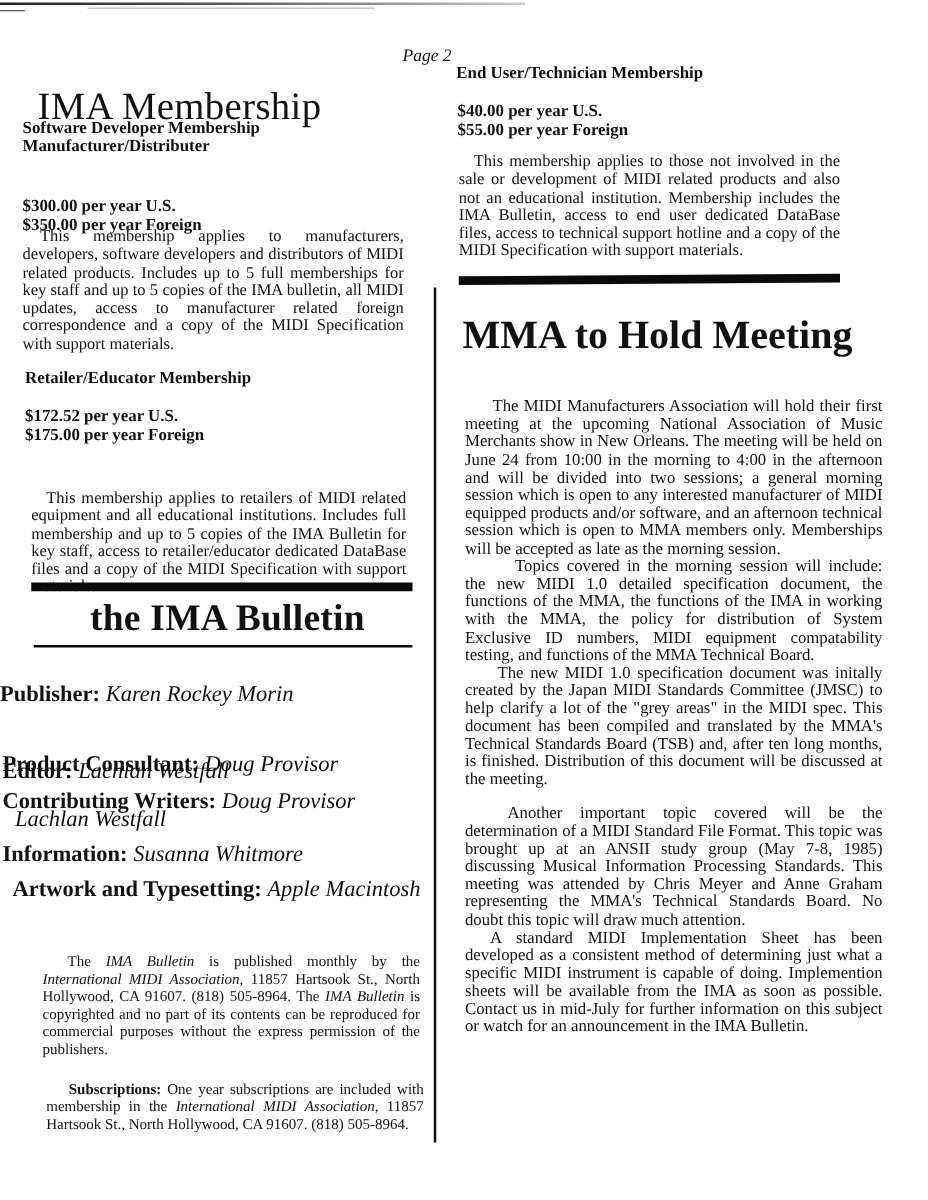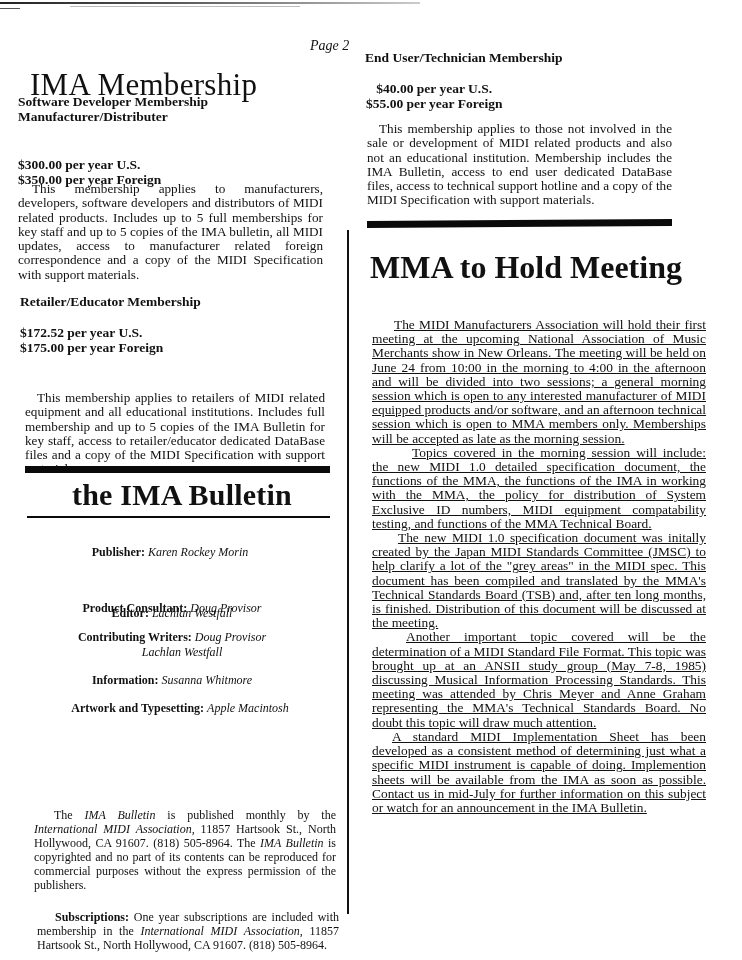--- a/index.html
+++ b/index.html
@@ -6,44 +6,44 @@
     body {
       width: 742px; height: 960px; position: relative; overflow: hidden;
       color: #111111;
       font-family: "Liberation Serif", "DejaVu Serif", serif;
     }
     .top-rule-1 { position: absolute; left: 0; top: 2px; width: 420px; height: 2px;
       background: linear-gradient(to right, #222 0%, #555 40%, #999 75%, #ccc 100%); }
     .top-rule-2 { position: absolute; left: 0; top: 8px; width: 20px; height: 1px; background: #555; }
     .top-rule-3 { position: absolute; left: 70px; top: 6px; width: 230px; height: 1px; background: #bbb; }
 
-    .page-label { position: absolute; left: 310px; top: 38px; font-style: italic; font-size: 14px; text-align: right; }
+    .page-label { position: absolute; left: 322px; top: 38px; font-style: italic; font-size: 14px; text-align: right; }
     .ima-title { position: absolute; left: 30px; top: 46px; font-size: 31px; font-weight: normal; letter-spacing: 0.3px; white-space: nowrap; margin-top: 21px; }
     .sub-head { font-weight: bold; font-size: 13.5px; line-height: 15px; }
     .price { font-weight: bold; font-size: 13.5px; line-height: 15px; }
     .para { font-size: 13.2px; line-height: 14.3px; text-align: justify; }
 
     .abs { position: absolute; }
 
     .thick-bar { position: absolute; height: 7px; background: #0a0a0a; }
     .thin-bar { position: absolute; height: 2px; background: #0a0a0a; }
     .vrule { position: absolute; width: 2px; background: #111; }
 
     .bulletin-title { position: absolute; left: 72px; top: 478px; font-size: 30px; font-weight: bold; white-space: nowrap; letter-spacing: 0.2px; }
 
-    .credit { position: absolute; left: 0; width: 340px; text-align: center; font-size: 12px; }
+    .credit { position: absolute; left: 0; width: 340px; text-align: left; font-size: 18px; }
     .credit .role { font-weight: bold; }
     .credit .name { font-style: italic; }
 
-    .small-para { font-size: 12px; line-height: 14px; text-align: justify; margin-top: 46px; }
+    .small-para { font-size: 12px; line-height: 14px; text-align: justify; }
 
     
     .mma-title { position: absolute; left: 370px; top: 252px; font-size: 32px; font-weight: bold; line-height: 31px; white-space: nowrap; }
     .article { position: absolute; left: 372px; top: 318px; width: 334px; font-size: 13.4px; line-height: 14.2px; text-align: justify; }
-    .article p { margin: 0; text-indent: 26px; text-decoration: underline; }
+    .article p { margin: 0; text-indent: 26px; }
     .article p.first { text-indent: 22px; }
   </style>
 </head>
 <body>
 
 <div class="top-rule-1"></div>
 <div class="top-rule-2"></div>
 <div class="top-rule-3"></div>
 
 <div class="page-label">Page 2</div>
@@ -105,32 +105,32 @@
 
 <div class="abs small-para" style="left:34px; top:762px; width:302px; text-indent:20px;"><span>The </span><i>IMA  Bulletin</i><span> is published monthly by the </span><i>International MIDI Association,</i><span> 11857 Hartsook St., North Hollywood, CA 91607.  (818) 505-8964.  The </span><i>IMA Bulletin</i><span> is copyrighted and no part of its contents can be reproduced for commercial purposes without the express permission of the publishers.</span></div>
 
 <div class="abs small-para" style="left:37px; top:864px; width:302px; text-indent:18px;"><b>Subscriptions:</b><span>  One year subscriptions are included with membership in the </span><i>International MIDI Association,</i><span> 11857 Hartsook St., North Hollywood, CA  91607.  (818) 505-8964.</span></div>
 
 <div class="vrule" style="left:347px; top:230px; height:684px;"></div>
 <div class="vrule" style="left:357px; top:0px; height:0px;"></div>
 
 <div class="abs sub-head" style="left:365px; top:50px;">End User/Technician Membership</div>
 
-<div class="abs price" style="left:366px; top:81px;text-align:center;">
+<div class="abs price" style="left:366px; top:81px;">
   <div>$40.00 per year U.S.</div>
   <div>$55.00 per year Foreign</div>
 </div>
 
 <div class="abs para" style="left:367px; top:122px; width:305px; text-indent:12px;">This membership applies to those not involved in the sale or development of MIDI related products and also not an educational institution. Membership includes the IMA Bulletin, access to end user dedicated DataBase files, access to technical support hotline and a copy of the MIDI Specification with support materials.</div>
 
 <div class="thick-bar" style="left:367px; top:220px; width:305px; transform: rotate(-0.4deg);"></div>
 
 <div class="mma-title">
   <div>MMA to Hold Meeting</div>
 </div>
 
 <div class="article">
   <p class="first">The MIDI Manufacturers Association will hold their first meeting at the upcoming National Association of Music Merchants show in New Orleans.  The meeting will be held on June 24 from 10:00 in the morning to 4:00 in the afternoon  and will be divided into two sessions;  a  general morning session which is open to any interested manufacturer of MIDI equipped products and/or software, and an afternoon technical session which is open to MMA members only.  Memberships will be accepted as late as the morning session.</p>
   <p style="text-indent:40px;">Topics covered in the morning session will include:  the new MIDI 1.0 detailed specification document, the functions of the MMA, the functions of the IMA in working with the MMA, the policy for distribution of System Exclusive ID numbers, MIDI equipment compatability testing, and functions of the MMA Technical Board.</p>
   <p>The new MIDI 1.0 specification document was initally created by the Japan MIDI Standards Committee (JMSC) to help clarify a lot of the "grey areas" in the MIDI spec.  This document has been compiled and translated by the MMA's Technical Standards Board (TSB) and, after ten long months, is finished.  Distribution of this document will be discussed at the meeting.</p>
-  <p style="text-indent:34px;">Another important topic covered will be the determination of a MIDI Standard File Format.  This topic was brought up at an ANSII study group (May 7-8, 1985) discussing Musical Information Processing Standards.  This meeting was attended by Chris Meyer and Anne Graham representing the MMA's Technical Standards Board.  No doubt this topic will draw much attention.</p>
+  <p style="text-indent:34px;margin-top:13px;">Another important topic covered will be the determination of a MIDI Standard File Format.  This topic was brought up at an ANSII study group (May 7-8, 1985) discussing Musical Information Processing Standards.  This meeting was attended by Chris Meyer and Anne Graham representing the MMA's Technical Standards Board.  No doubt this topic will draw much attention.</p>
   <p style="text-indent:20px;">A standard MIDI Implementation Sheet has been developed as a consistent method of determining just what a specific MIDI instrument is capable of doing.  Implemention sheets will be available from the IMA as soon as possible.  Contact us in mid-July for further information on this subject or watch for an announcement in the IMA Bulletin.</p>
 </div>
 
 </body></html>

